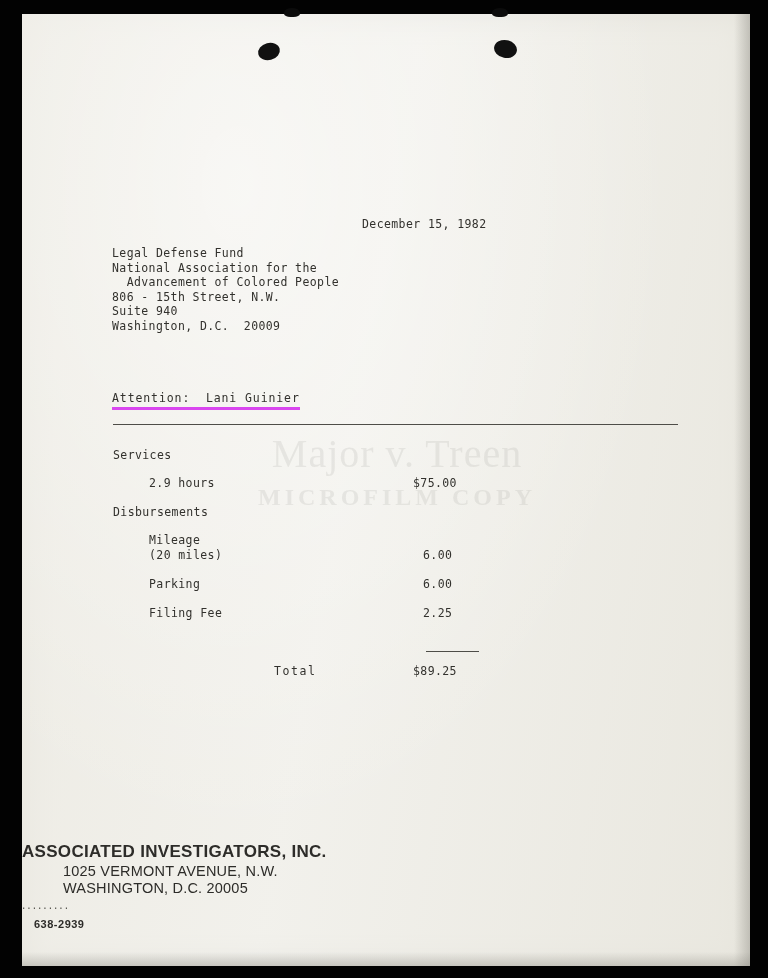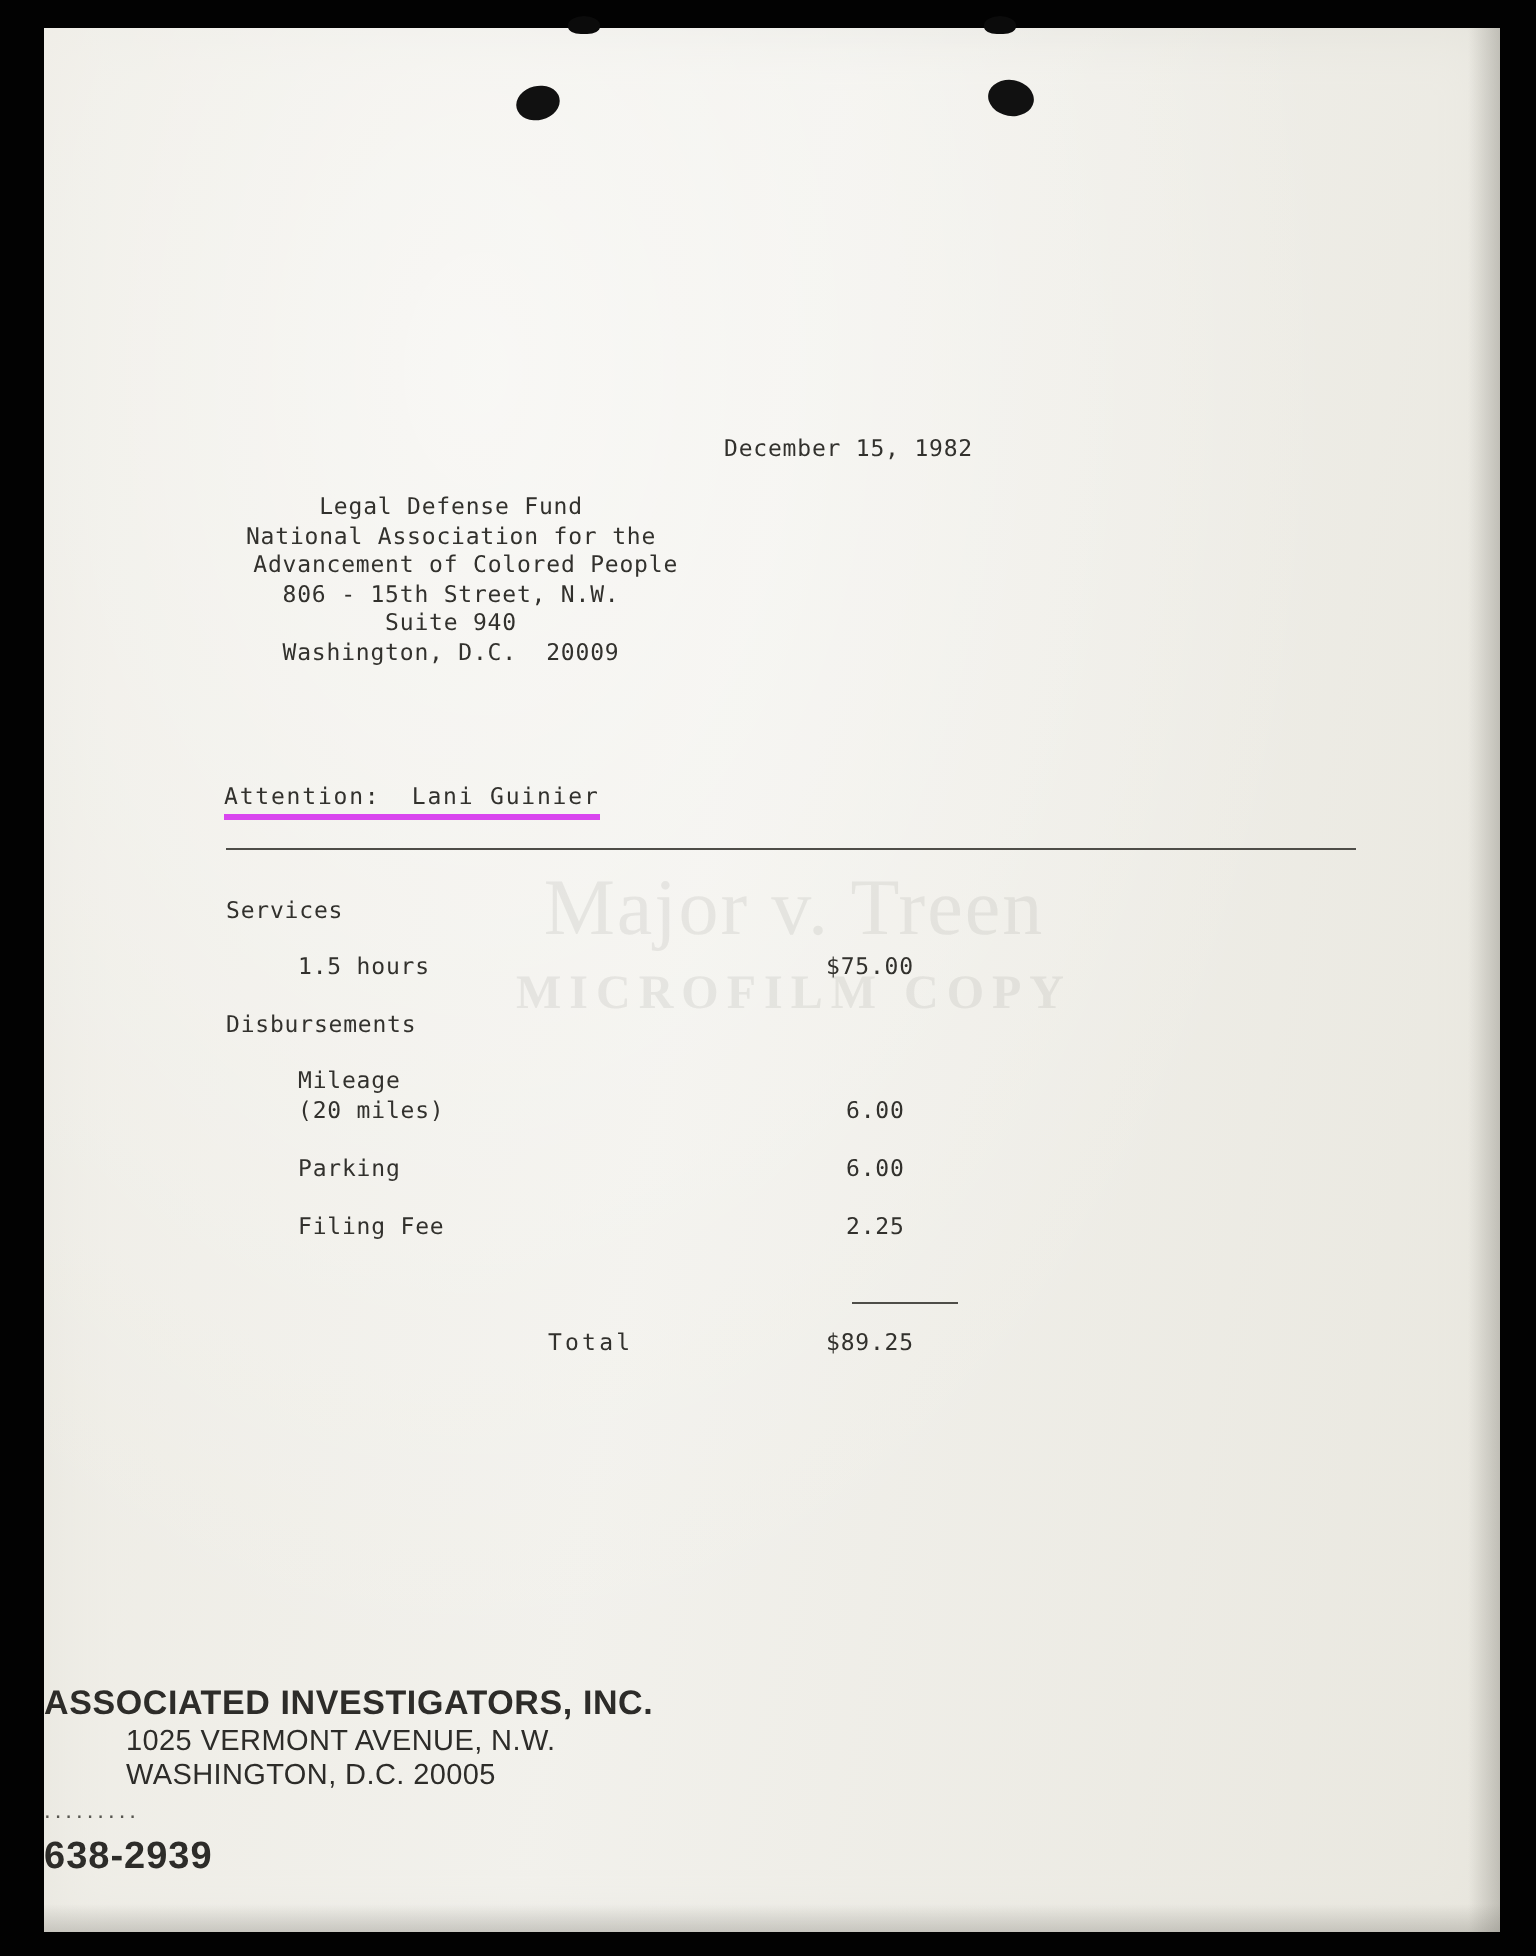--- a/index.html
+++ b/index.html
@@ -99,21 +99,20 @@
 
   
   .typed {
     position: absolute;
     font-family: "DejaVu Sans Mono", "Liberation Mono", monospace;
     font-size: 11.5px;
     line-height: 14.6px;
     color: #32312d;
     white-space: pre;
     letter-spacing: 0.4px;
-    text-align: center;
   }
 
   .date { left: 340px; top: 203px; }
   .addressee { left: 90px; top: 232px; }
   .reline { left: 387px; top: 333px; }
   .attention {
     left: 90px; top: 377px;
     border-bottom: 3px solid #d946ef;
     padding-bottom: 1px;
     letter-spacing: 0.9px;
@@ -179,24 +178,25 @@
     margin-top: 1px;
     padding-left: 41px;
   }
   .footer .dots {
     font-size: 12px;
     letter-spacing: 2px;
     color: #575650;
     margin-top: 2px;
   }
   .footer .phone {
-    font-size: 19px;
+    font-size: 11px;
     font-weight: bold;
     letter-spacing: 0.5px;
     margin-top: 6px;
+    margin-left: 12px;
   }
 </style>
 </head>
 <body>
 
 <div id="page-wrap">
 
   <div class="paper">
     <div class="paper-grain"></div>
 
@@ -213,21 +213,21 @@
 <span>806 - 15th Street, N.W.</span>
 <span>Suite 940</span>
 <span>Washington, D.C.  20009</span></div>
 
 
     <div class="typed attention">Attention:  Lani Guinier</div>
 
     <div class="rule"></div>
 
     <div class="typed services-label">Services</div>
-    <div class="typed services-line-desc">1.5 hours</div>
+    <div class="typed services-line-desc">2.9 hours</div>
     <div class="typed services-line-amt">$75.00</div>
 
     <div class="typed disb-label">Disbursements</div>
 
     <div class="typed disb d-desc d1-desc">Mileage</div>
     <div class="typed disb d-desc d1-desc2">(20 miles)</div>
     <div class="typed disb d-amt d1-amt">6.00</div>
 
     <div class="typed disb d-desc d2-desc">Parking</div>
     <div class="typed disb d-amt d2-amt">6.00</div>

